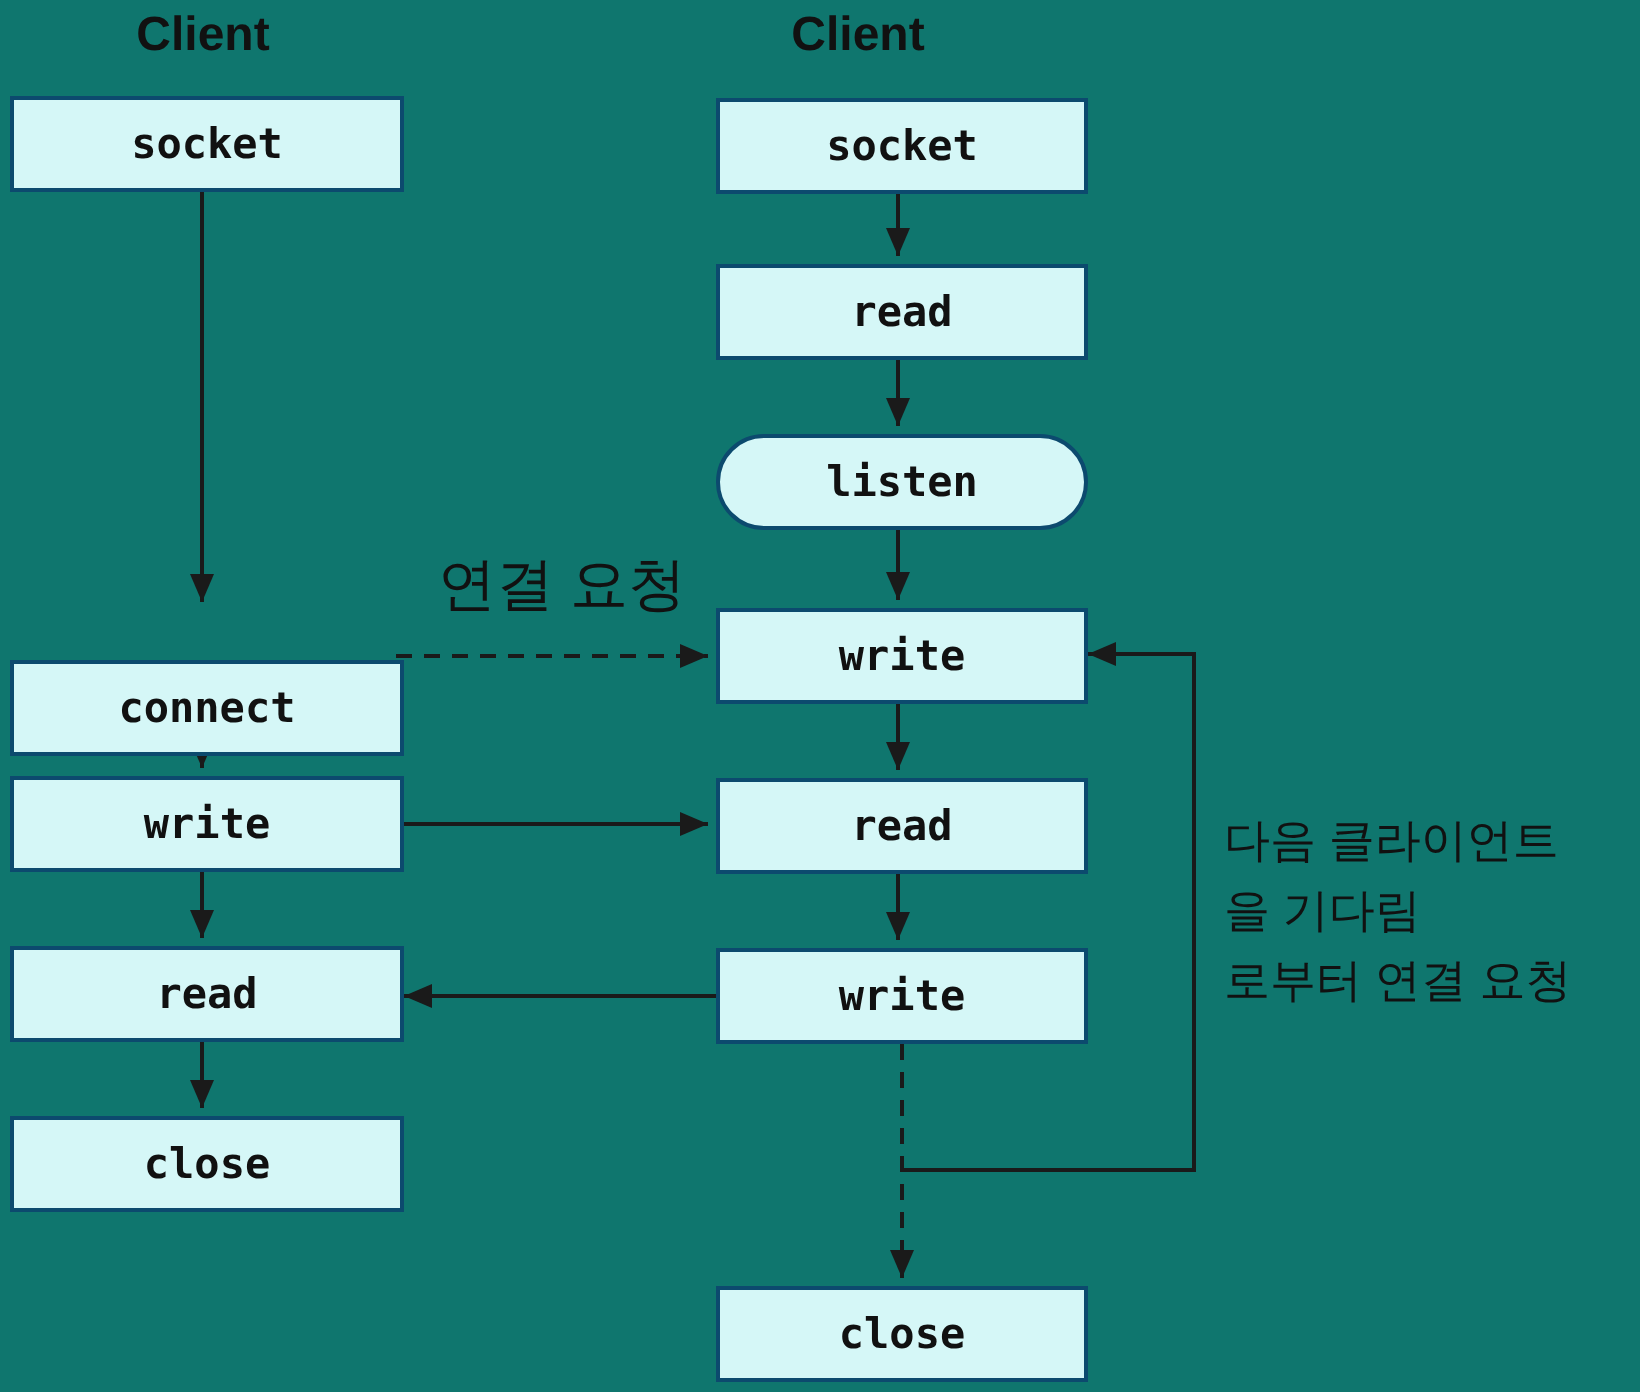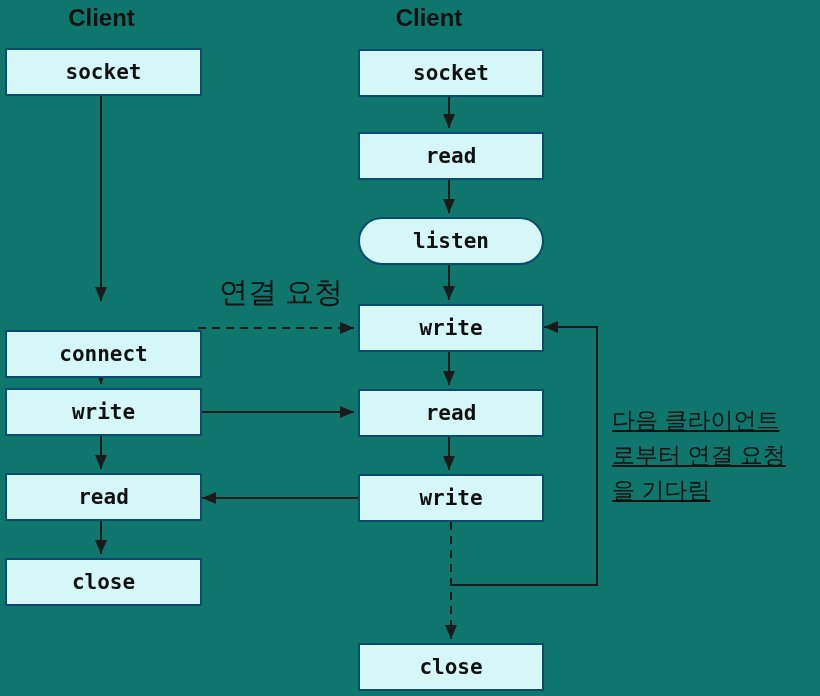--- a/index.html
+++ b/index.html
@@ -41,21 +41,21 @@
     white-space:nowrap;
   }
   .annotation{
     position:absolute;
     left:612px;
     top:403px;
     font-size:23px;
     line-height:35px;
     color:#111111;
   }
-  .annotation div{white-space:nowrap;text-decoration:underline;}
+  .annotation div{white-space:nowrap;}
 </style>
 </head>
 <body>
 
 <div class="canvas">
 
   <div class="col-title" style="left:5px;top:4px;width:193px;">Client</div>
   <div class="col-title" style="left:338px;top:4px;width:182px;">Client</div>
 
   <svg class="arrow-layer" width="820" height="696" viewBox="0 0 820 696">
@@ -98,17 +98,17 @@
   <div class="box server-box" style="top:217px;border-radius:24px;">listen</div>
   <div class="box server-box" style="top:304px;">write</div>
   <div class="box server-box" style="top:389px;">read</div>
   <div class="box server-box" style="top:474px;">write</div>
   <div class="box server-box" style="top:643px;">close</div>
 
   <div class="label" style="left:219px;top:273px;">연결 요청</div>
 
   <div class="annotation">
     <div>다음 클라이언트</div>
+    <div>을 기다림</div>
     <div>로부터 연결 요청</div>
-    <div>을 기다림</div>
   </div>
 
 </div>
 
 </body></html>

